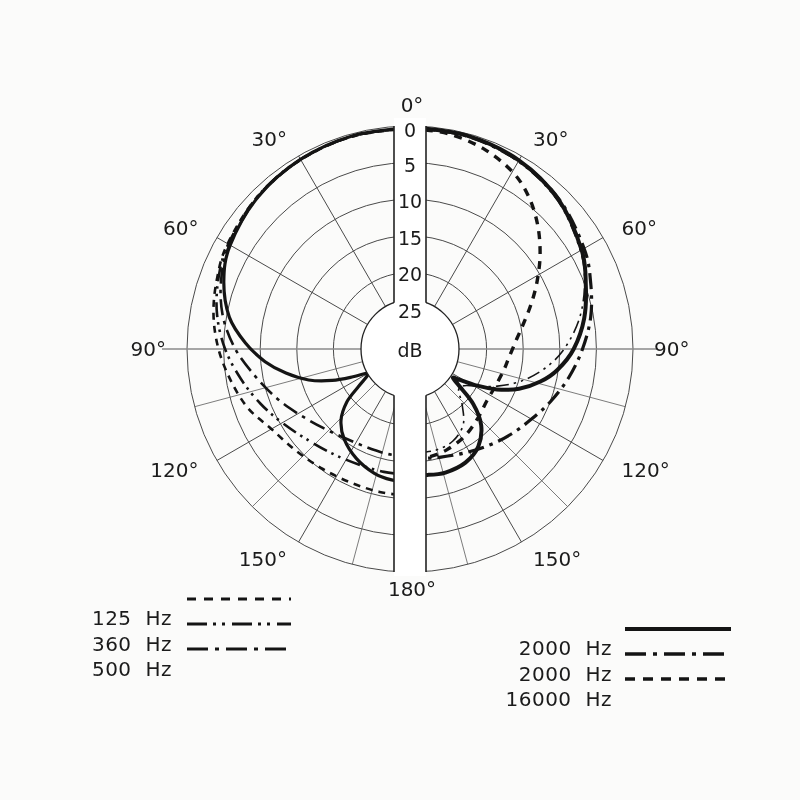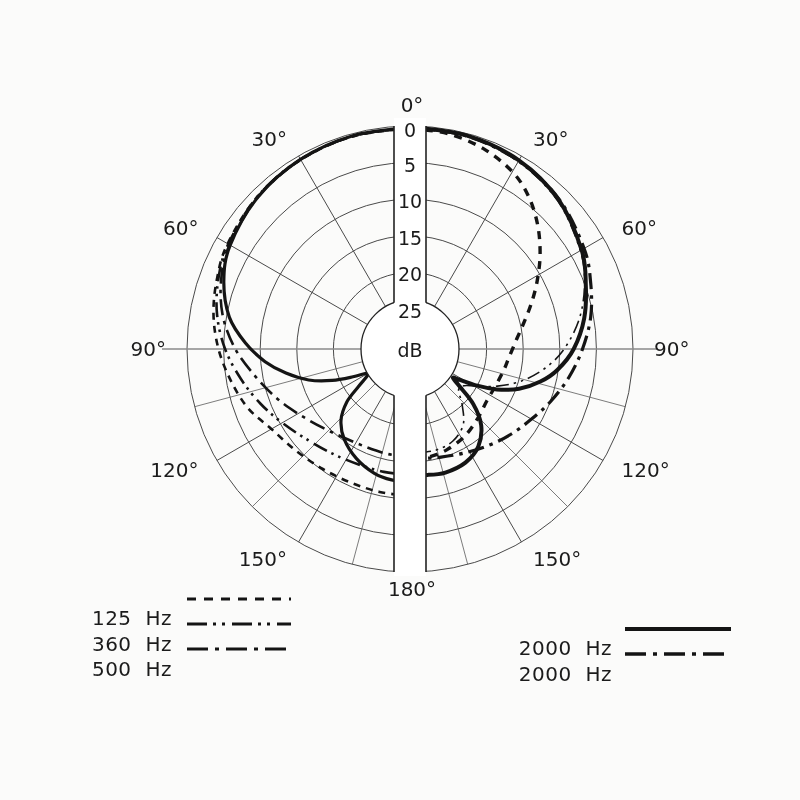--- a/index.html
+++ b/index.html
@@ -131,14 +131,20 @@
       <svg class="lswatch" width="108" height="10">
           <line x1="1" y1="5" x2="107" y2="5" stroke="#141414" stroke-width="4"></line>
         </svg>
     </div>
     <div class="lrow">
       <span class="llabel">2000 Hz</span>
       <svg class="lswatch" width="108" height="10">
           <line x1="1" y1="5" x2="107" y2="5" stroke="#141414" stroke-width="3.4" stroke-dasharray="21 7 4 7"></line>
         </svg>
     </div>
+    <div class="lrow">
+      <span class="llabel">16000 Hz</span>
+      <svg class="lswatch" width="108" height="10">
+          <line x1="1" y1="5" x2="107" y2="5" stroke="#141414" stroke-width="3.6" stroke-dasharray="10 8"></line>
+        </svg>
+    </div>
   </div>
 </div>
 
 </body></html>

